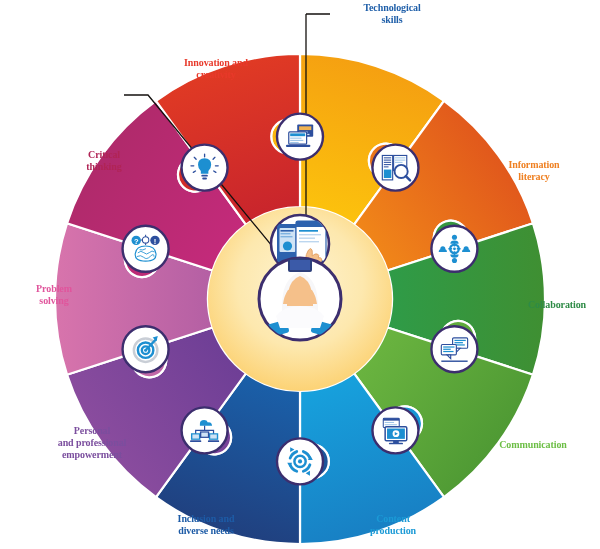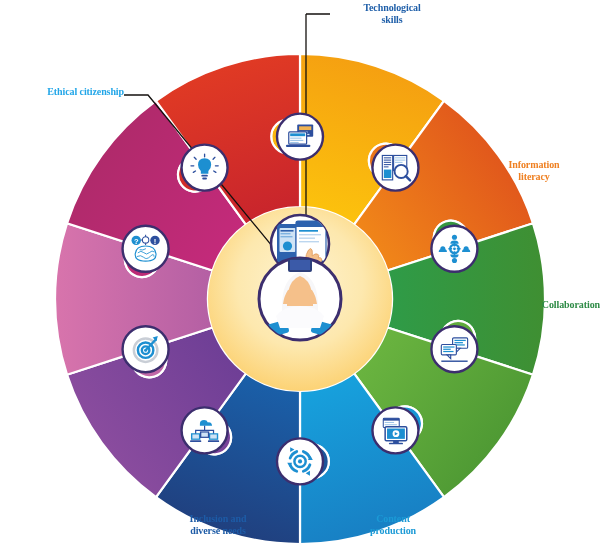--- a/index.html
+++ b/index.html
@@ -34,21 +34,21 @@
   .label {
     position: absolute;
     font-family: Liberation Serif, serif;
     font-size: 10px;
     font-weight: bold;
     line-height: 1.18;
     letter-spacing: -0.1px;
     white-space: pre-line;
   }
   .label.ctr   { text-align: center; }
-  .label.right { text-align: right; }
+  .label.right { text-align: center; }
   .label.left  { text-align: right; }
 </style>
 </head>
 <body>
 
 <div id="stage">
 
   <svg id="wheel" viewBox="0 0 600 549">
     <defs>
 
@@ -345,22 +345,31 @@
               <path d="M4 21 l2.3-1.4"></path>
               <path d="M28 21 l-2.3-1.4"></path>
             </g>
           </g>
         </g>
       </g>
   </svg>
 
   <div class="label ctr" style="left: 340px; top: 2px; width: 104px; color: rgb(31, 95, 169);">Technological
 skills</div>
-  <div class="label left" style="left: 8px; top: 86px; width: 116px; color: rgb(34, 166, 232);">Ethical citizenship</div>
-
+
+  <div class="label ctr" style="left: 160px; top: 57px; width: 112px; color: rgb(232, 57, 42);">Innovation and
+creativity</div>
   <div class="label ctr" style="left: 482px; top: 159px; width: 104px; color: rgb(239, 128, 34);">Information
 literacy</div>
   <div class="label right" style="left: 514px; top: 299px; width: 86px; color: rgb(46, 139, 70);">Collaboration</div>
+  <div class="label right" style="left: 476px; top: 439px; width: 114px; color: rgb(108, 190, 69);">Communication</div>
   <div class="label ctr" style="left: 341px; top: 513px; width: 104px; color: rgb(27, 154, 214);">Content
 production</div>
-  <div class="label ctr" style="left: 156px; top: 513px; width: 124px; color: rgb(29, 91, 166);">Inclusion and
+  <div class="label ctr" style="left: 144px; top: 513px; width: 124px; color: rgb(29, 91, 166);">Inclusion and
 diverse needs</div>
+  <div class="label ctr" style="left: 22px; top: 425px; width: 140px; color: rgb(123, 78, 158);">Personal
+and professional
+empowerment</div>
+  <div class="label ctr" style="left: 2px; top: 283px; width: 104px; color: rgb(224, 85, 156);">Problem
+solving</div>
+  <div class="label ctr" style="left: 52px; top: 149px; width: 104px; color: rgb(176, 36, 85);">Critical
+thinking</div>
 </div>
 
 </body></html>

